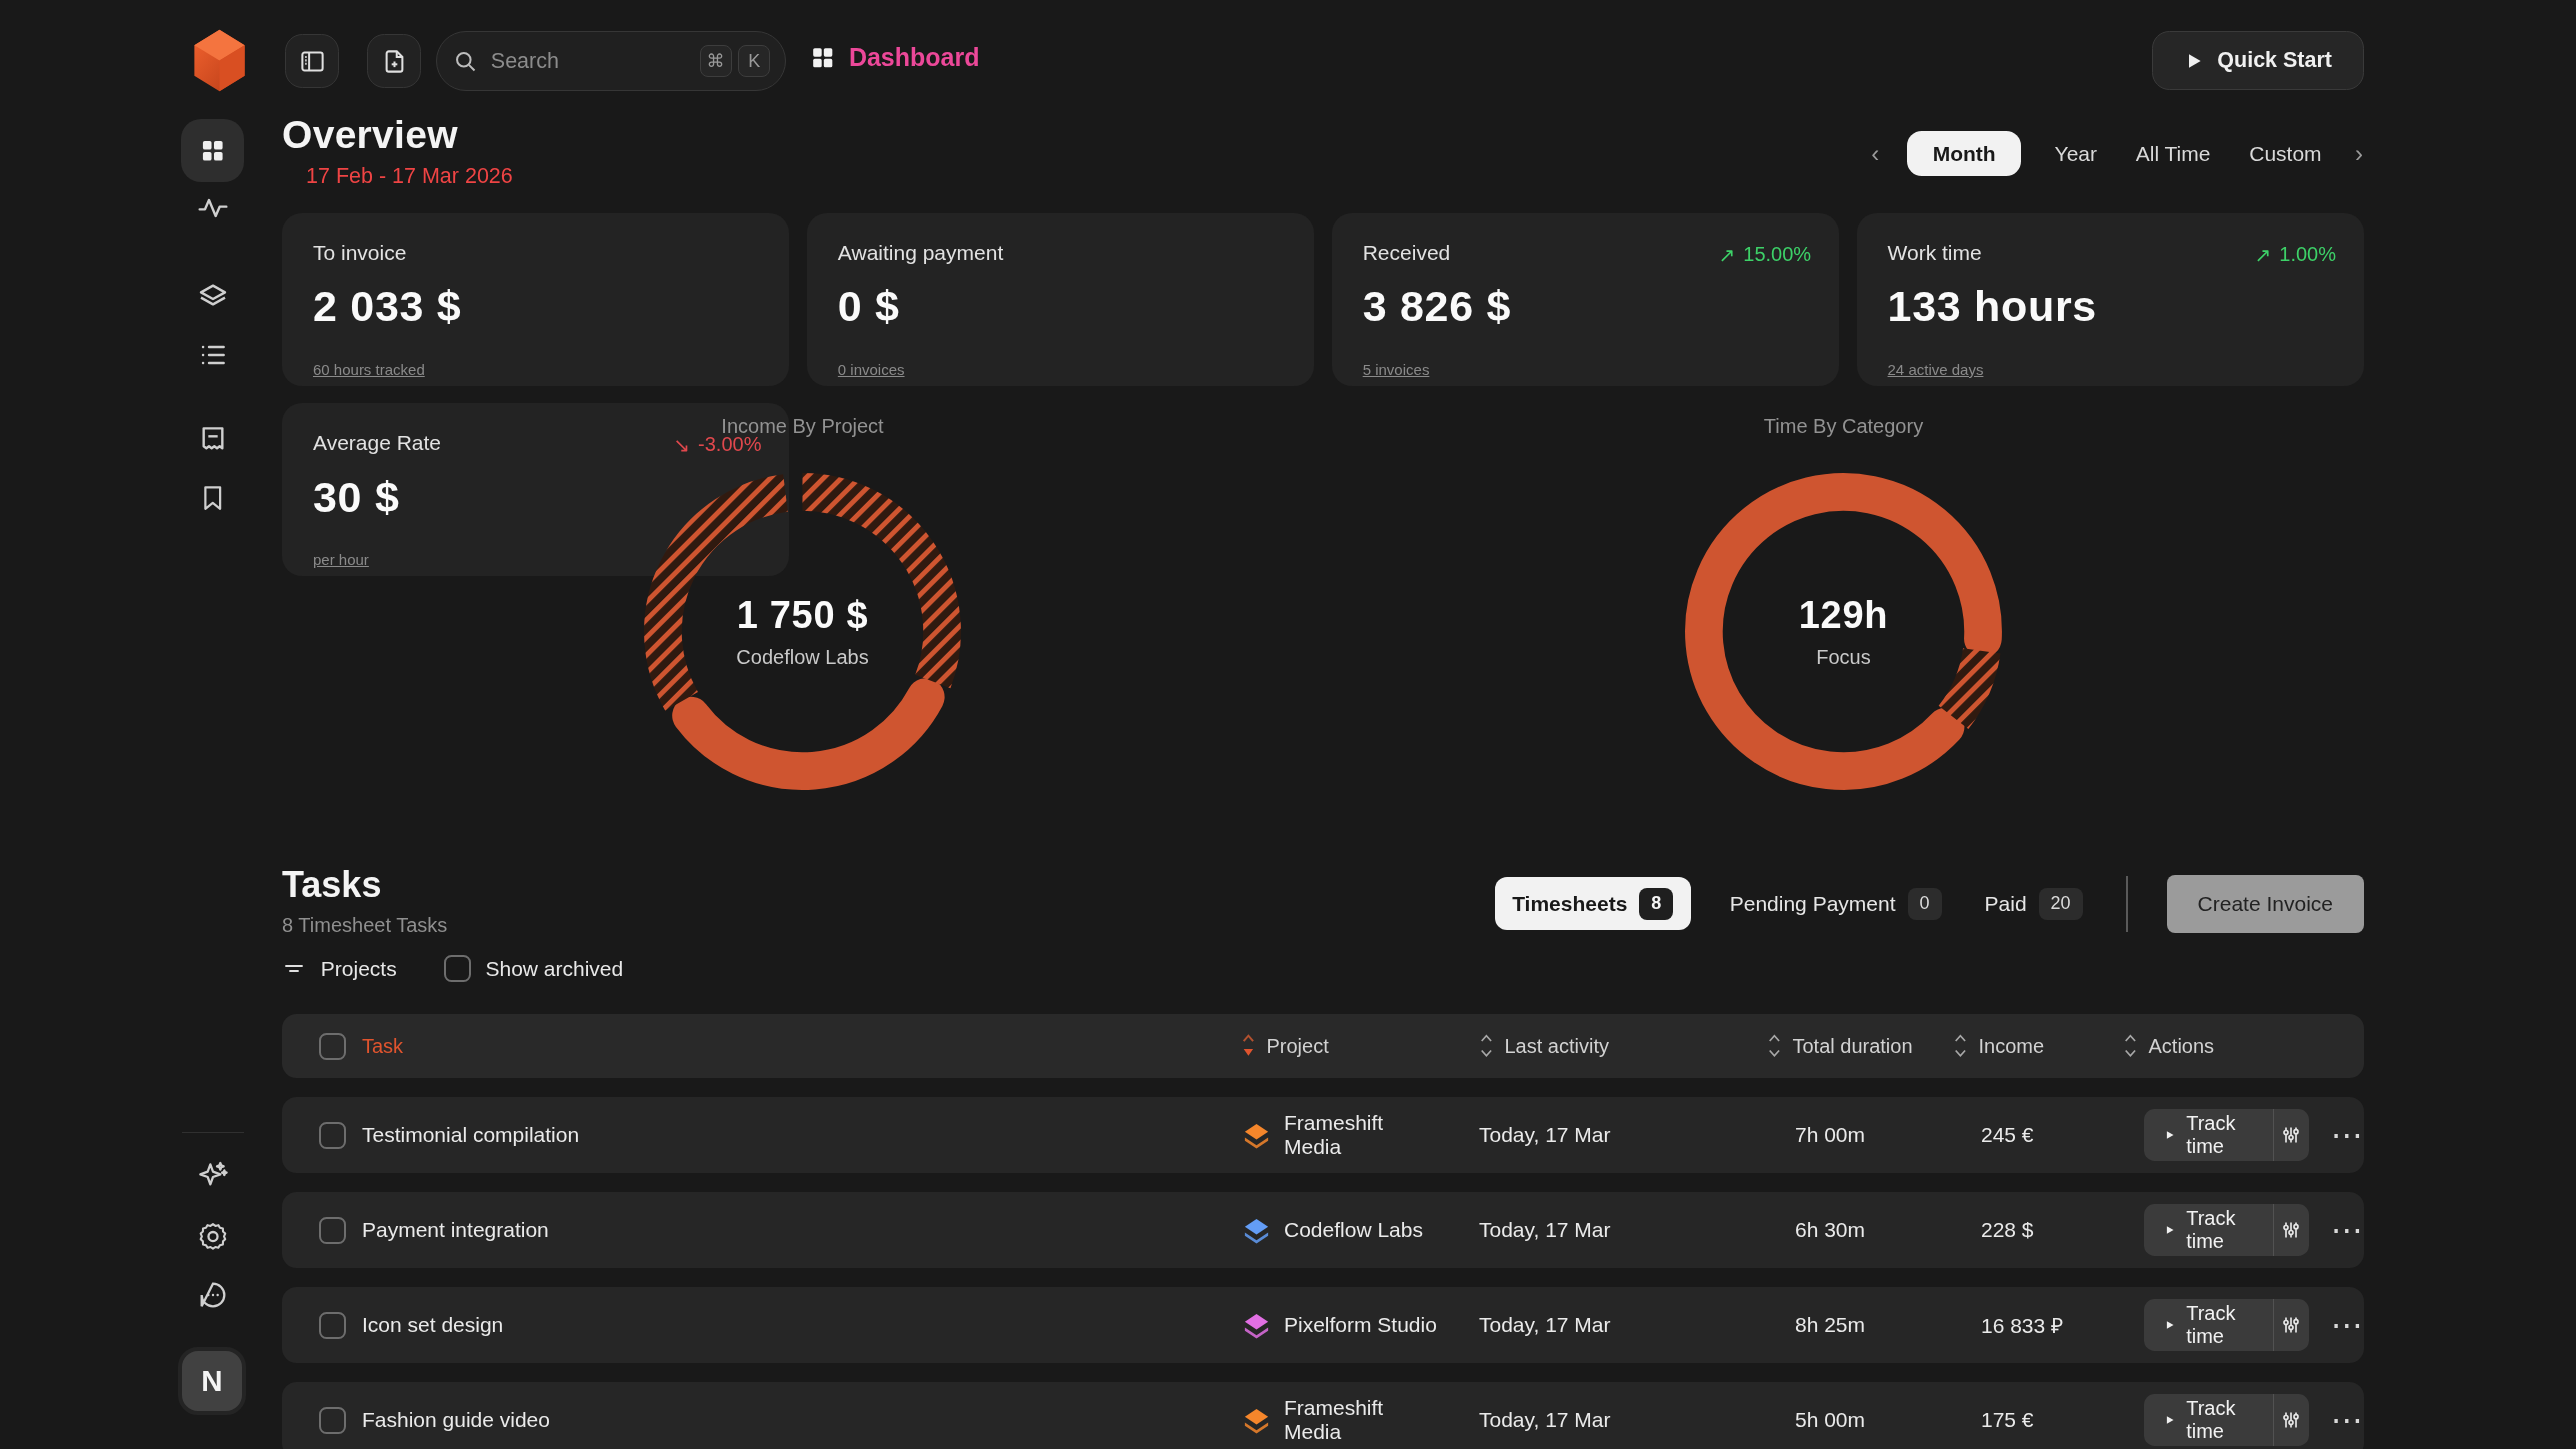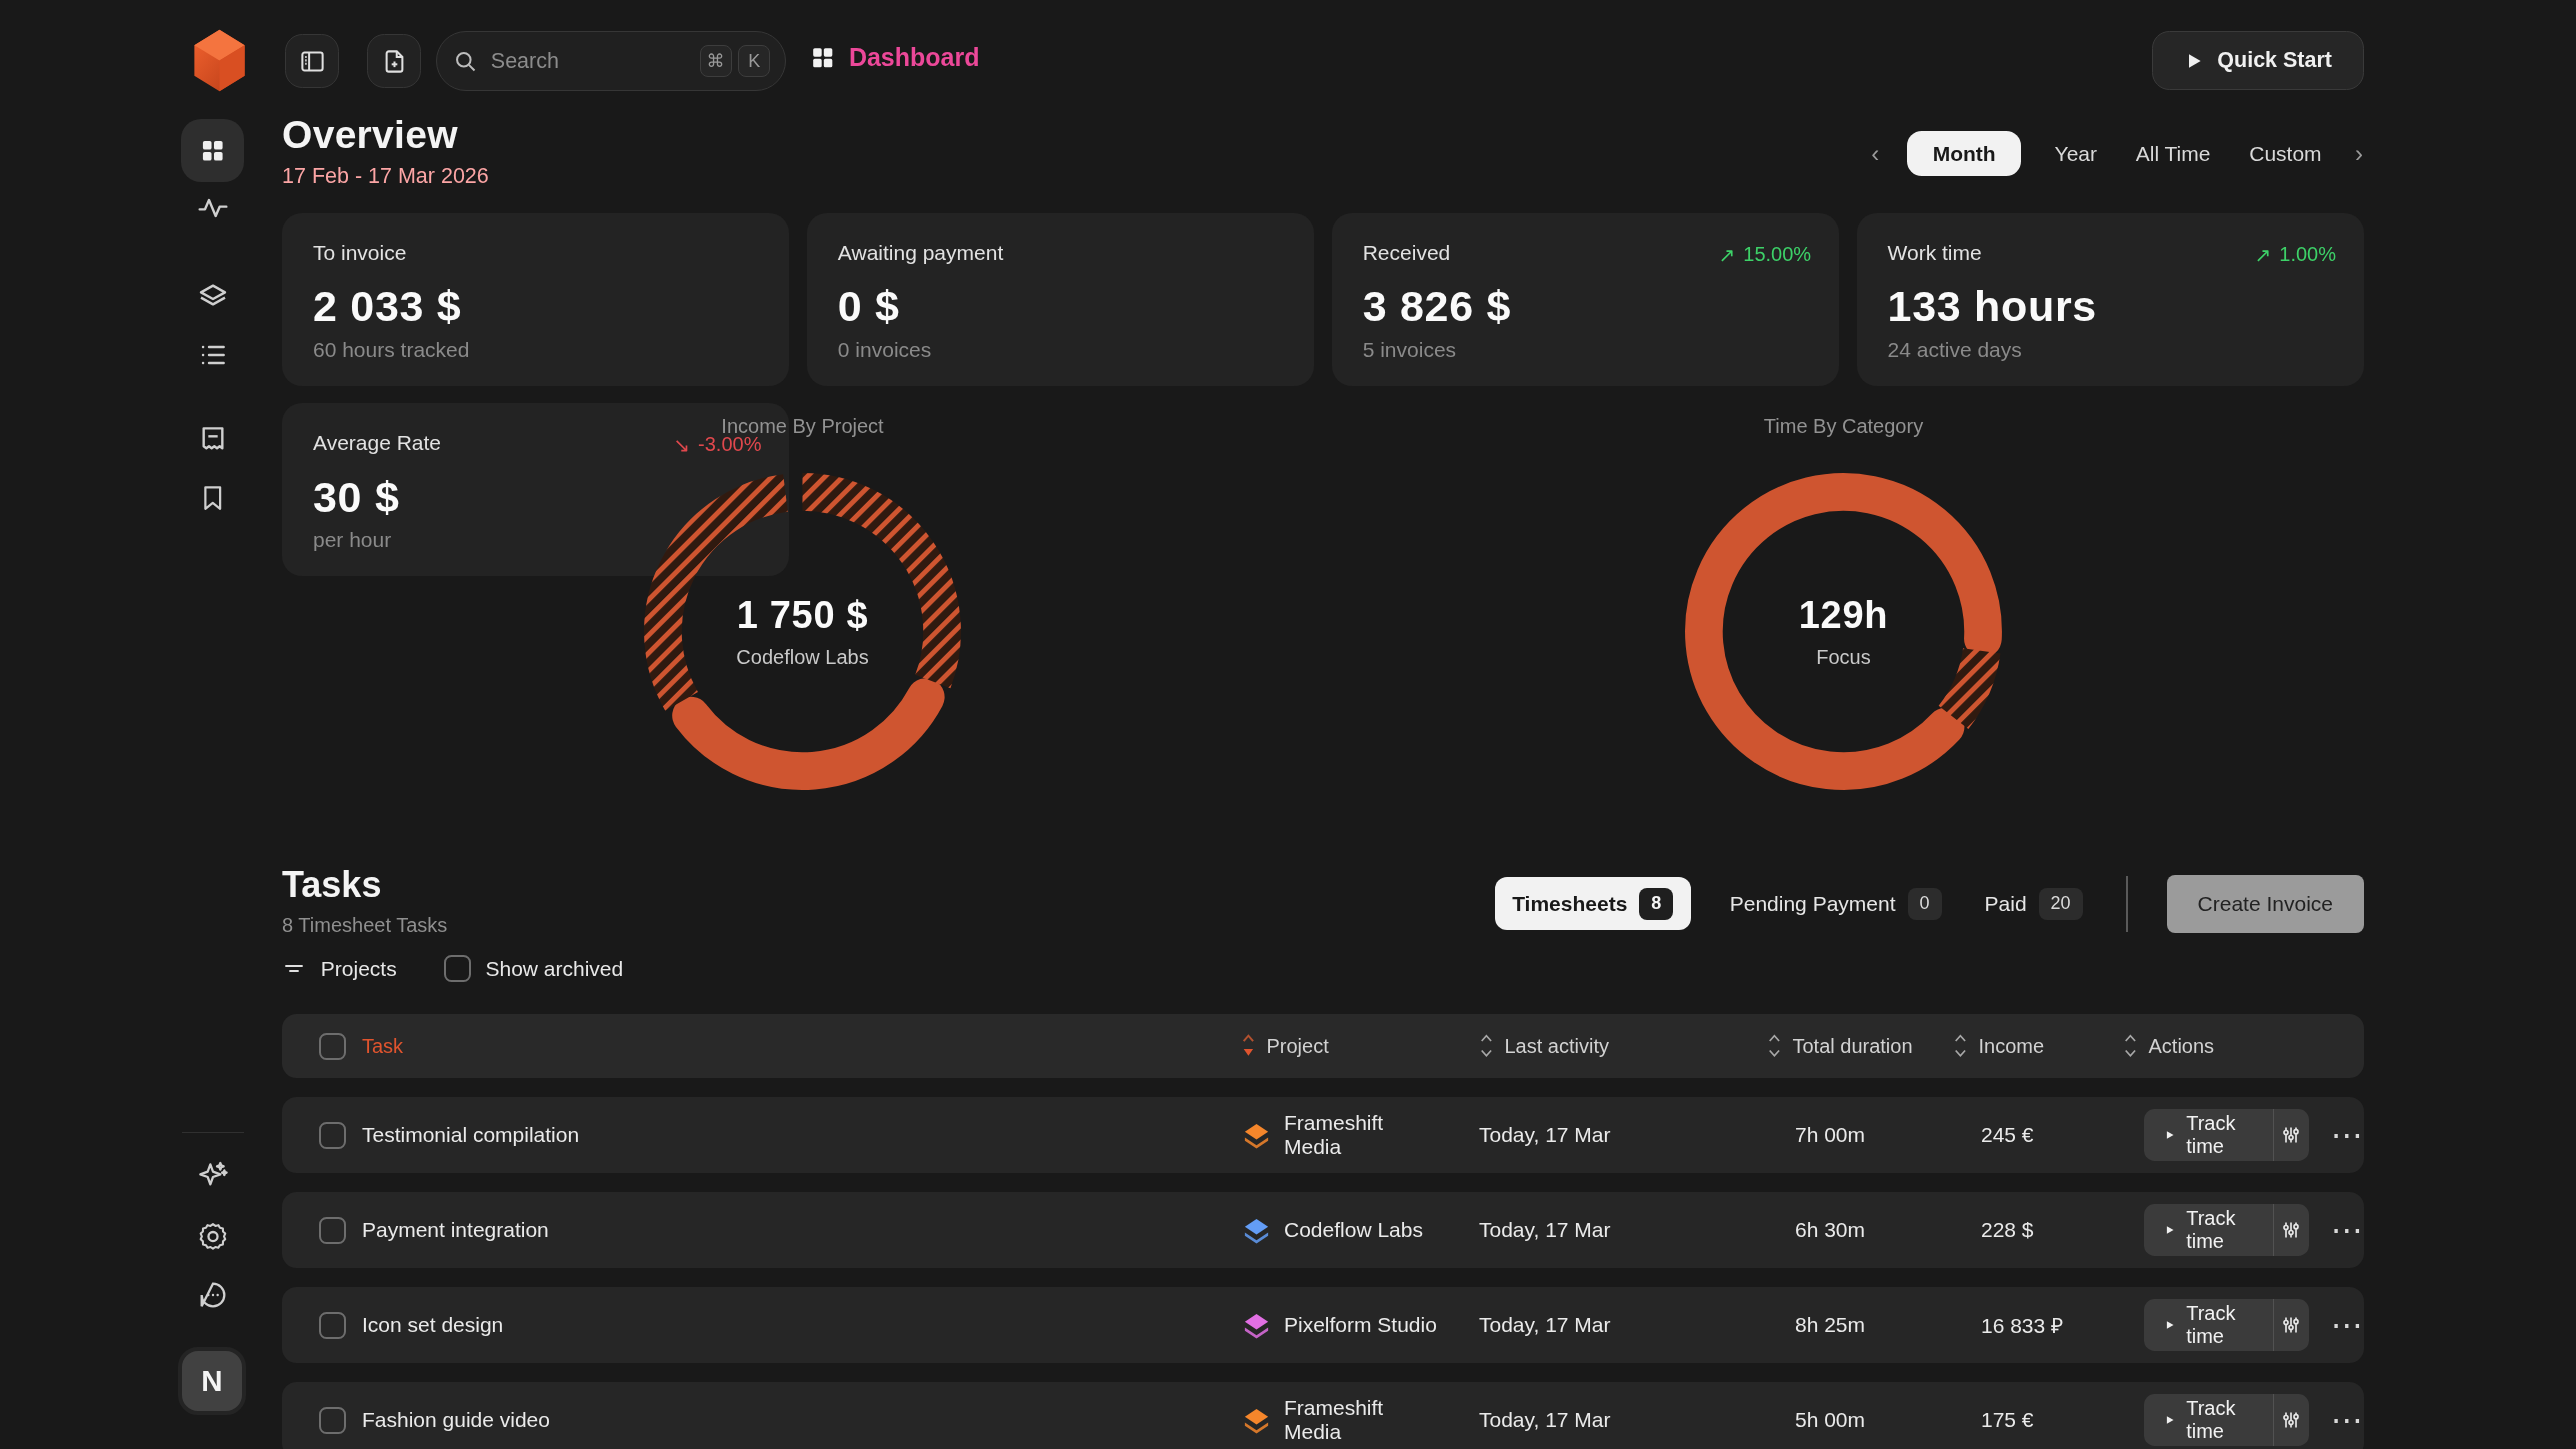--- a/index.html
+++ b/index.html
@@ -29,32 +29,32 @@
     display:flex; align-items:center; justify-content:center; }
   .side-active { position:absolute; left:181px; top:119px; width:63px; height:63px;
     background:#2e2e2e; border-radius:20px; display:flex; align-items:center; justify-content:center; }
   .side-div { position:absolute; left:182px; top:1132px; width:62px; height:1.3px; background:#303030; }
   .avatar { position:absolute; left:178px; top:1347px; width:68px; height:68px; border-radius:20px;
     background:#414141; border:4px solid #242424; display:flex; align-items:center; justify-content:center;
     font-size:29.5px; font-weight:700; color:#f5f5f5; }
   
   .ov { position:absolute; left:282px; top:113px; }
   .ov h1 { font-size:39px; font-weight:700; letter-spacing:0.3px; color:#f4f4f4; }
-  .ov .sub { font-size:21.5px; color:#fca5a5; margin-top:6.7px; }
+  .ov .sub { font-size:21.5px; color:#ef4444; margin-top:6.7px;margin-left:24px; }
   .periods { position:absolute; right:213px; top:131px; display:flex; align-items:center; gap:28px; }
   .periods .chev { color:#9a9a9a; font-size:24px; line-height:1; }
   .ptab { font-size:21px; color:#d9d9d9; padding:10.7px 5.4px; }
   .ptab.active { background:#f2f2f2; color:#191919; border-radius:14.8px; padding:10.7px 25.5px; font-weight:600; }
   
   .stats { position:absolute; left:282px; top:213px; width:2082px;
     display:grid; grid-template-columns:repeat(4,1fr); gap:17.4px; }
   .card { background:#232323; border-radius:20px; height:173px; padding:28px 31px; position:relative; }
   .card .lab { font-size:21px; color:#e2e2e2; }
   .card .val { font-size:43px; font-weight:700; color:#fafafa; margin-top:17.4px; letter-spacing:0.7px; }
-  .card .sub { position:absolute; left:31px; bottom:24px; font-size:21px; color:#8a8a8a; }
+  .card .sub { position:absolute; left:31px; bottom:8px; font-size:15px; color:#8a8a8a;text-decoration:underline; }
   .delta { position:absolute; right:28px; top:29.5px; font-size:20px; display:flex; gap:8px; align-items:center; }
   .delta.up { color:#3dd168; } .delta.down { color:#e0484d; }
   
   .charts { position:absolute; left:282px; top:415px; width:2082px; display:flex; }
   .trend { width:1028px; }
   .chart-title { text-align:center; font-size:20px; color:#929292; }
   .trend svg.plot { display:block; width:100%; height:260px; margin-top:24px; }
   .xlabels { position:relative; height:27px; margin-top:9.4px; font-size:19.5px; color:#8f8f8f; }
   .xlabels .t1 { position:absolute; left:49%; transform:translateX(-50%); }
   .xlabels .t2 { position:absolute; right:2.7px; }

